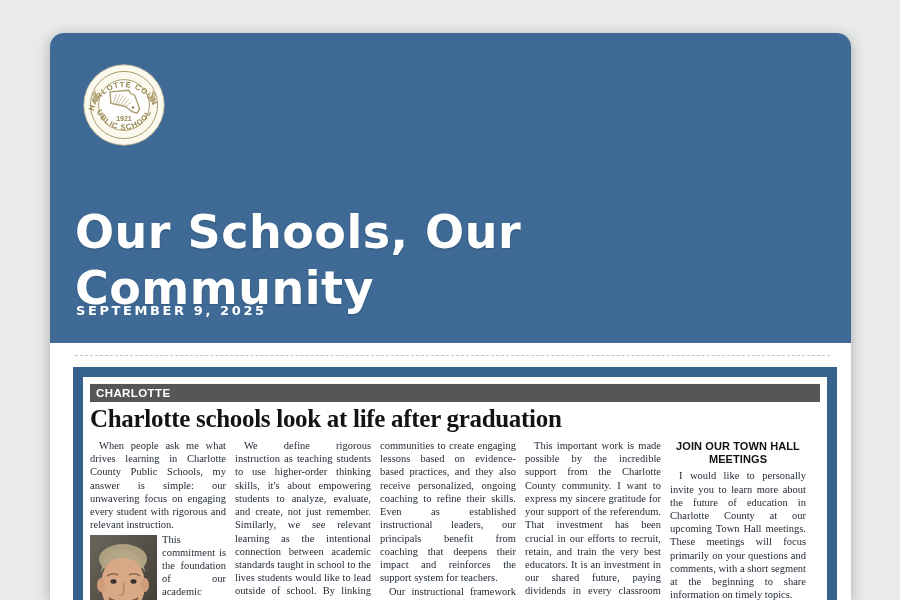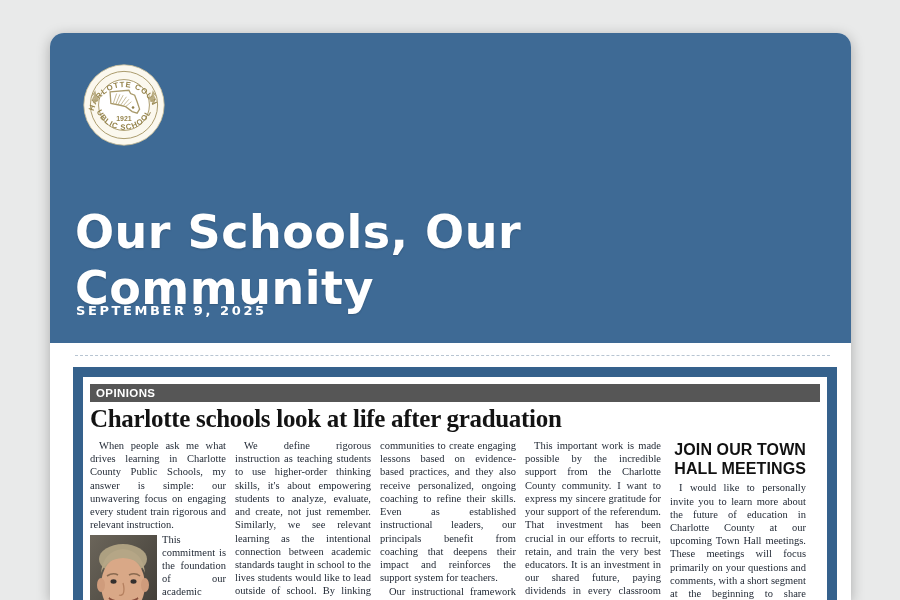--- a/index.html
+++ b/index.html
@@ -58,21 +58,21 @@
   .col{
     width:136px;flex:0 0 136px;
     font-family:"Liberation Serif","DejaVu Serif",serif;
     font-size:10.5px;line-height:1.26;color:#1d2531;
     text-align:justify;
   }
   .col p{margin:0 0 1px 0;}
   .col p.indent{text-indent:9px;}
   .townhall-heading{
     font-family:"Liberation Sans","DejaVu Sans",sans-serif;
-    font-weight:bold;font-size:16px;line-height:1.2;text-align:right;
+    font-weight:bold;font-size:11px;line-height:1.2;text-align:center;
     color:#111111;margin:1px 0 3px 0;letter-spacing:.1px;
   }
   .photo{
     float:left;width:67px;height:95px;margin:2px 5px 0 0;
     background:#4a463f;
   }
 </style>
 </head>
 <body>
 
@@ -117,27 +117,27 @@
     </div>
 
     <div class="hero-title">Our Schools, Our Community</div>
     <div class="hero-date">SEPTEMBER 9, 2025</div>
   </div>
 
   <div class="white-body">
     <div class="perforation"></div>
 
     <div class="clip">
-      <div class="opinions-bar">OPINIONS</div>
+      <div class="opinions-bar">CHARLOTTE</div>
       <div class="headline">Charlotte schools look at life after graduation</div>
 
       <div class="columns">
 
         <div class="col">
-          <p class="indent">When people ask me what drives learning in Charlotte County Public Schools, my answer is simple: our unwavering focus on engaging every student train rigorous and relevant instruction.</p>
+          <p class="indent">When people ask me what drives learning in Charlotte County Public Schools, my answer is simple: our unwavering focus on engaging every student with rigorous and relevant instruction.</p>
           <div class="photo">
             <svg viewBox="0 0 67 95" width="67" height="95">
               <defs>
                 <linearGradient id="pbg" x1="0" y1="0" x2="1" y2="1">
                   <stop offset="0" stop-color="#6b655a"></stop>
                     <stop offset="1" stop-color="#3c3933"></stop>
                 </linearGradient>
               </defs>
               <rect x="0" y="0" width="67" height="95" fill="url(#pbg)"></rect>
               <ellipse cx="33" cy="24" rx="24" ry="15" fill="#ada081"></ellipse>

